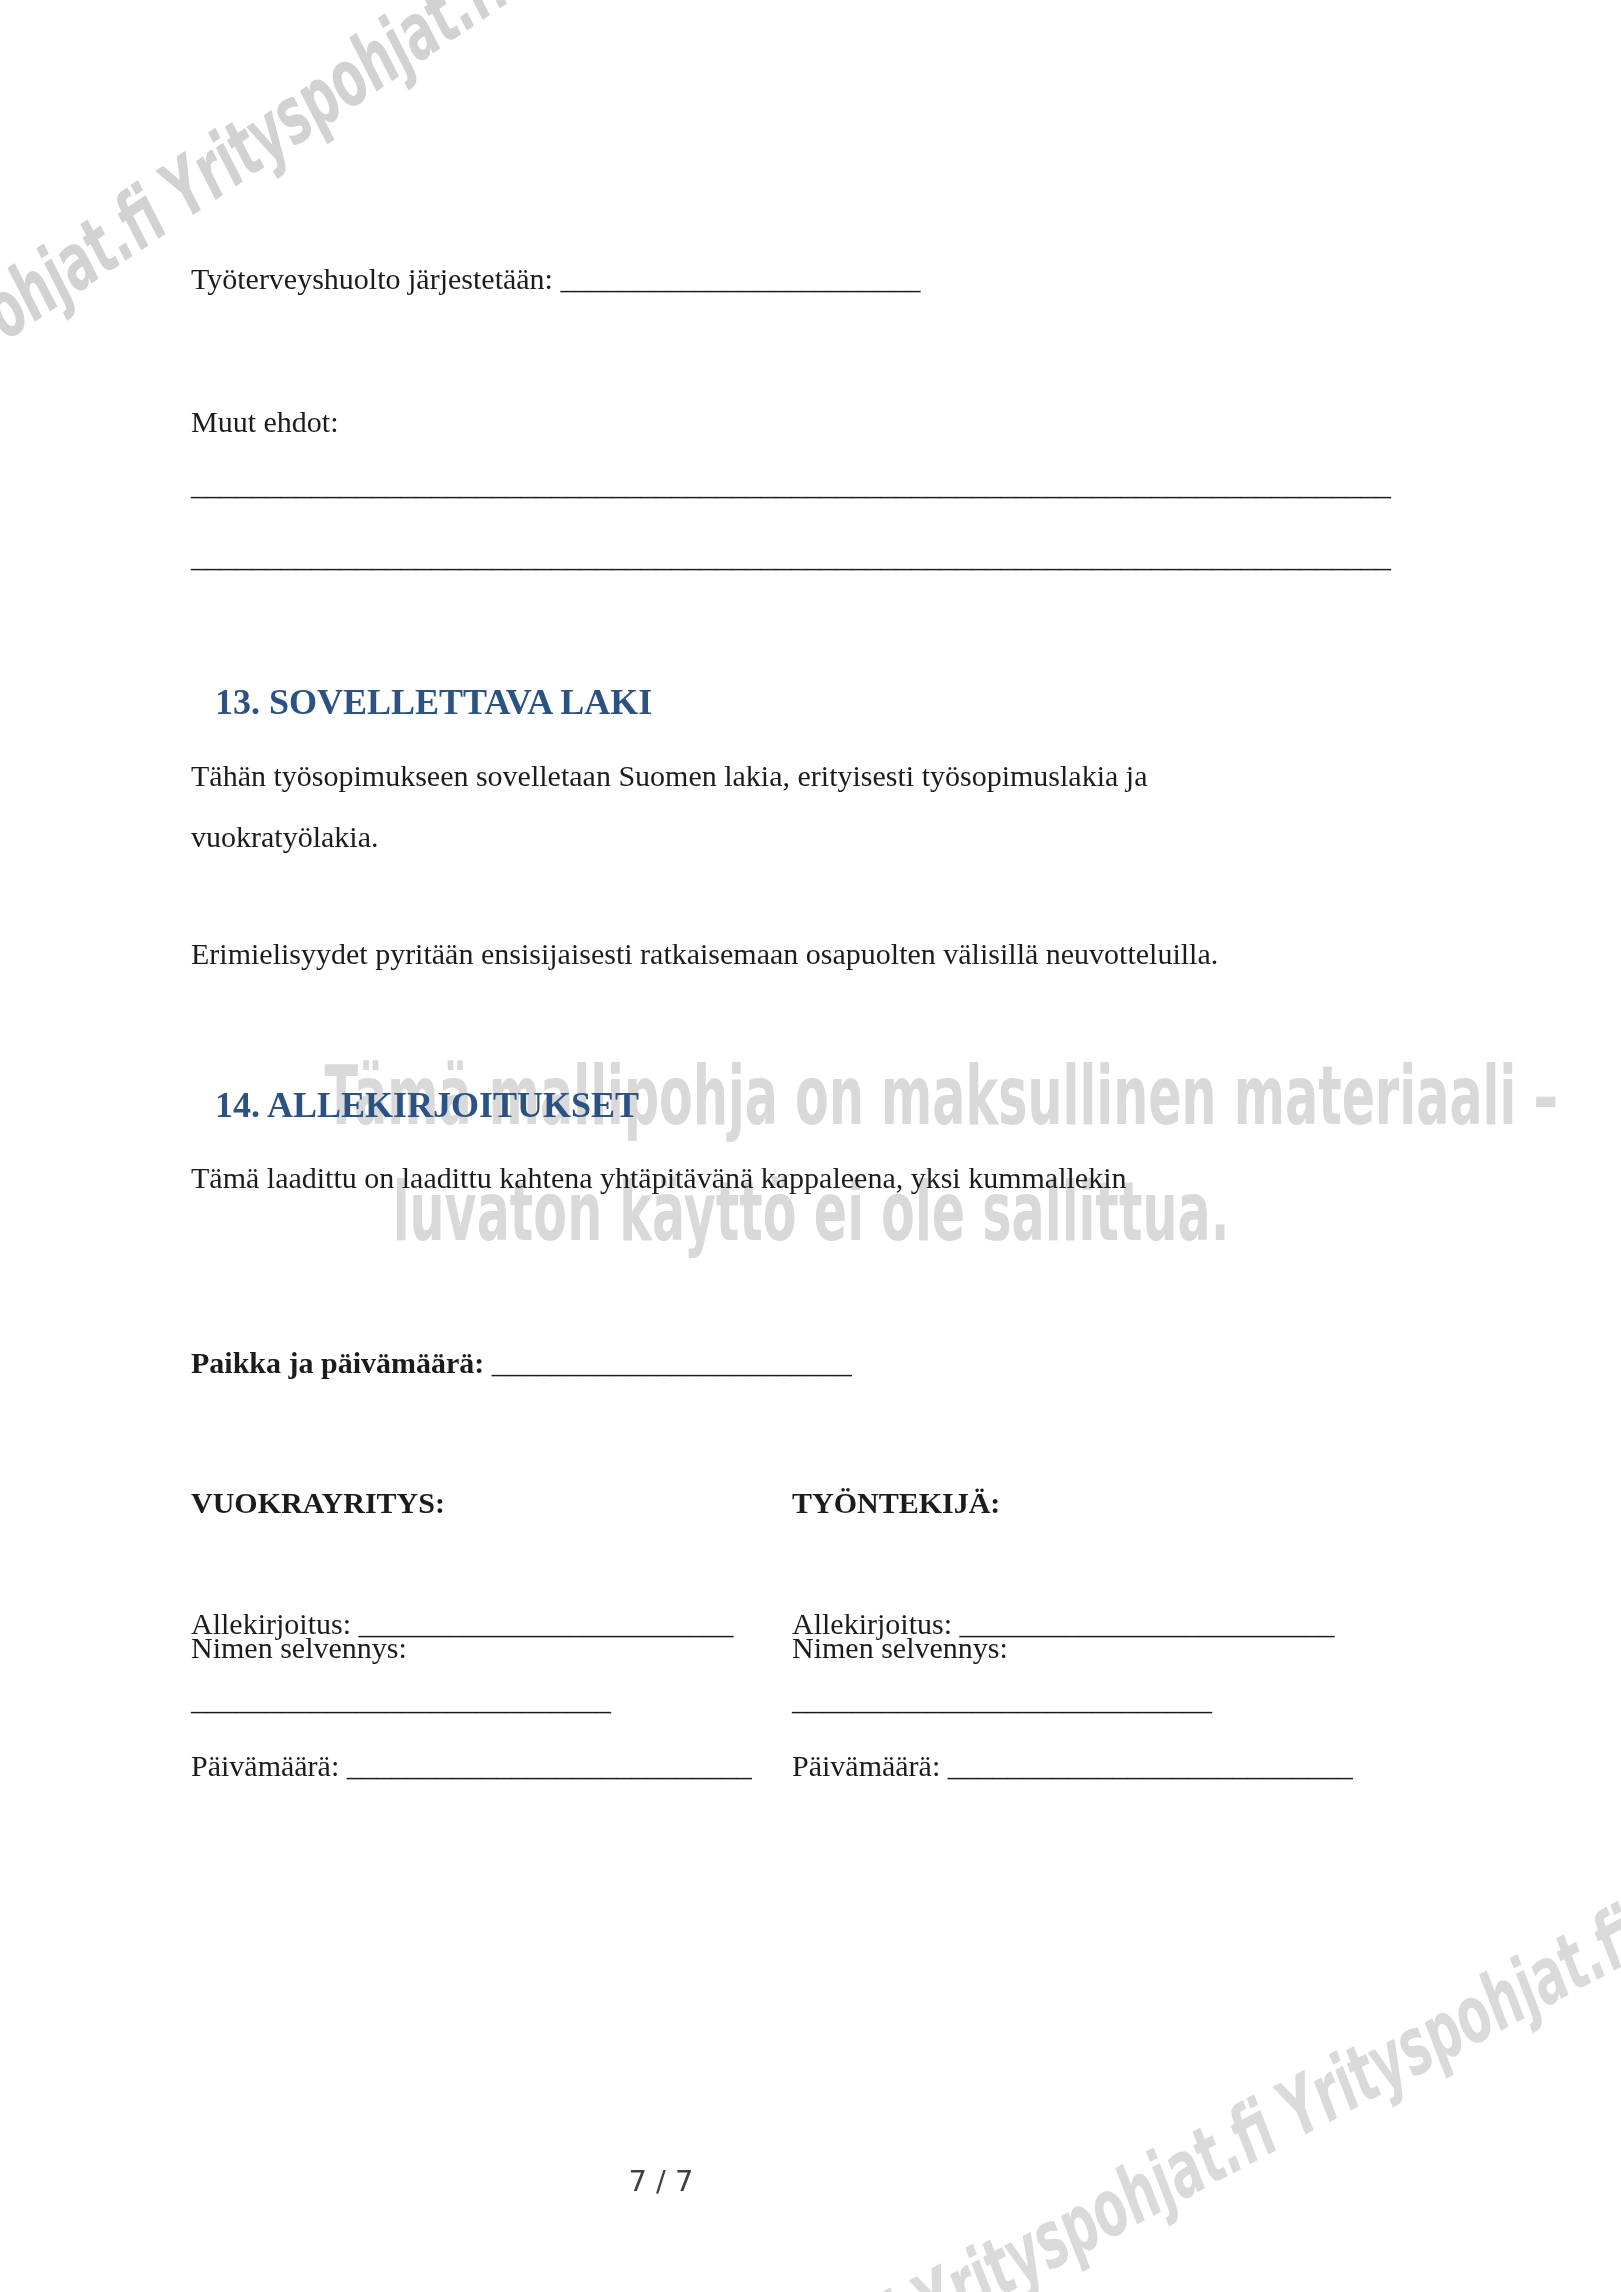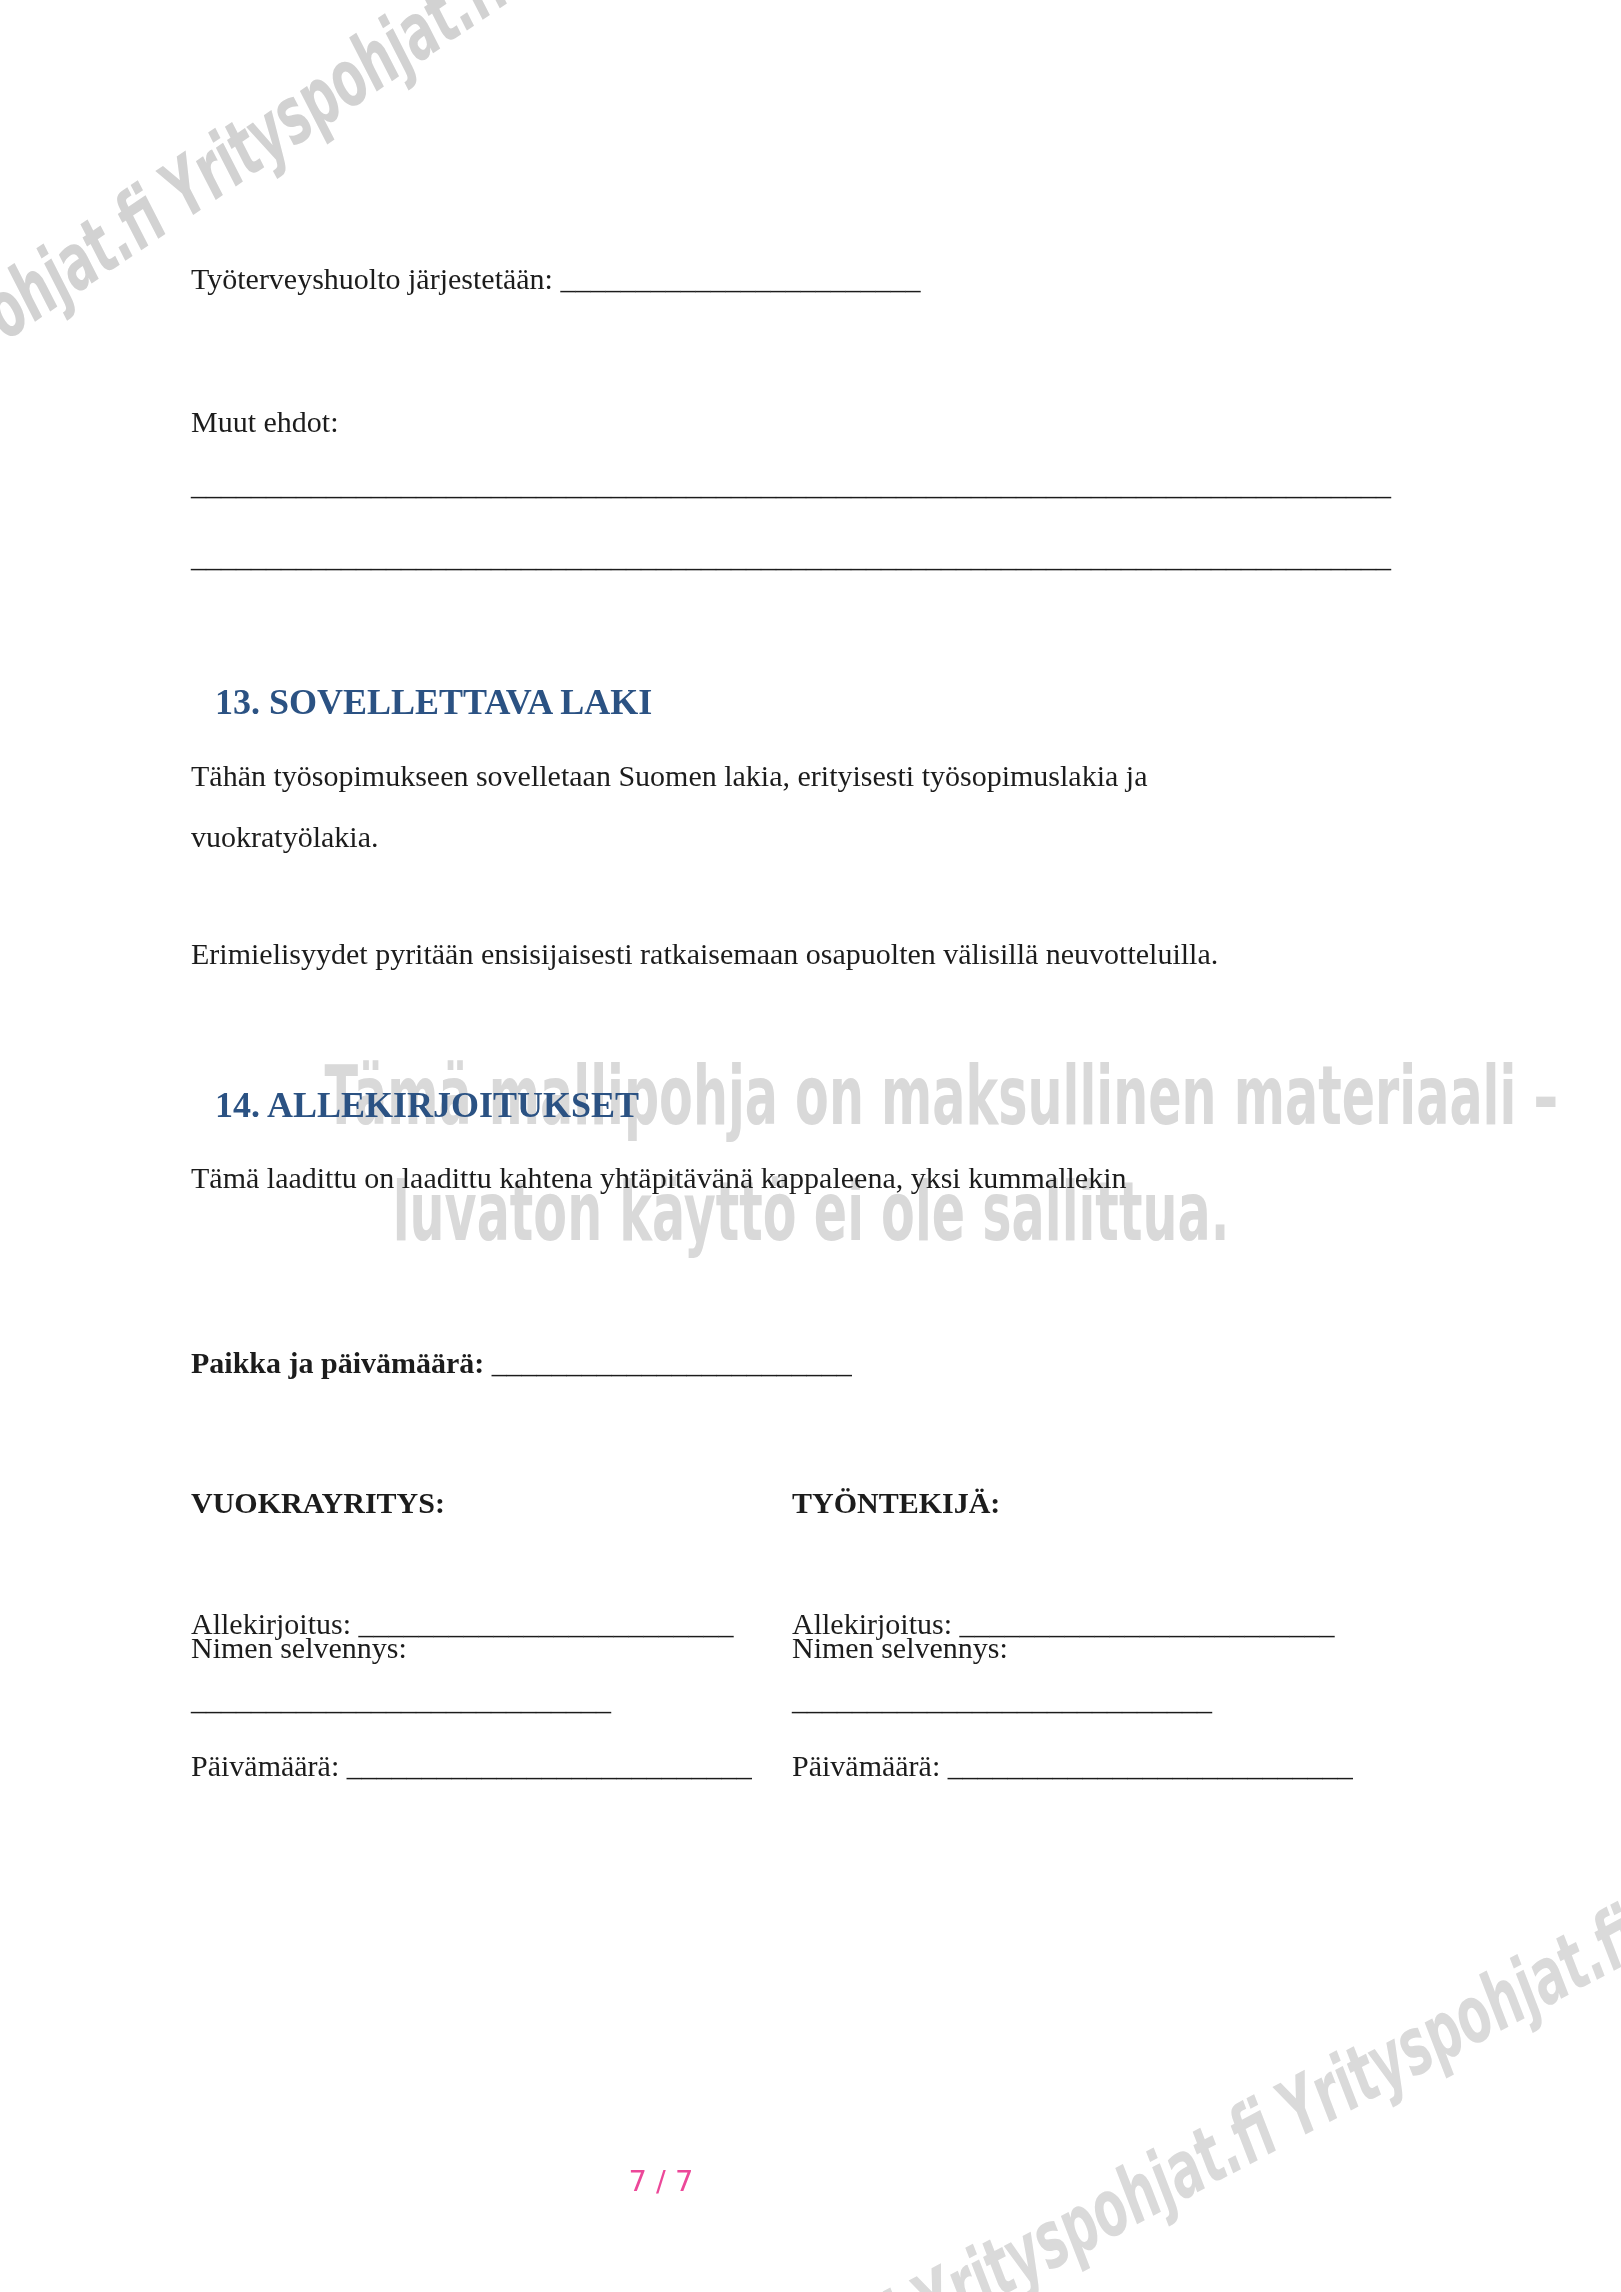--- a/index.html
+++ b/index.html
@@ -40,21 +40,21 @@
   }
   .bold{font-weight:bold;}
   .sig-col-right{left:601px;}
   .row-headers{top:1480px;}
   .row-sign{top:1557px;margin-top:44px;}
   .row-name{top:1625px;}
   .row-nameblank{top:1669px;margin-top:13px;}
   .row-date{top:1743px;}
   #page-number{
     position:absolute;left:0;top:2163px;width:1322px;text-align:center;z-index:1;
-    font-family:"DejaVu Sans", sans-serif;font-size:29px;line-height:36px;color:#ec4899;
+    font-family:"DejaVu Sans", sans-serif;font-size:29px;line-height:36px;color:#404040;
   }
 </style>
 </head>
 <body>
 
 <div class="wm" id="wm-top-left">spohjat.fi Yrityspohjat.fi Yritys</div>
 <div class="wm" id="wm-center">
   <div>Tämä mallipohja on maksullinen materiaali –</div>
   <div>luvaton käyttö ei ole sallittua.</div>
 </div>

